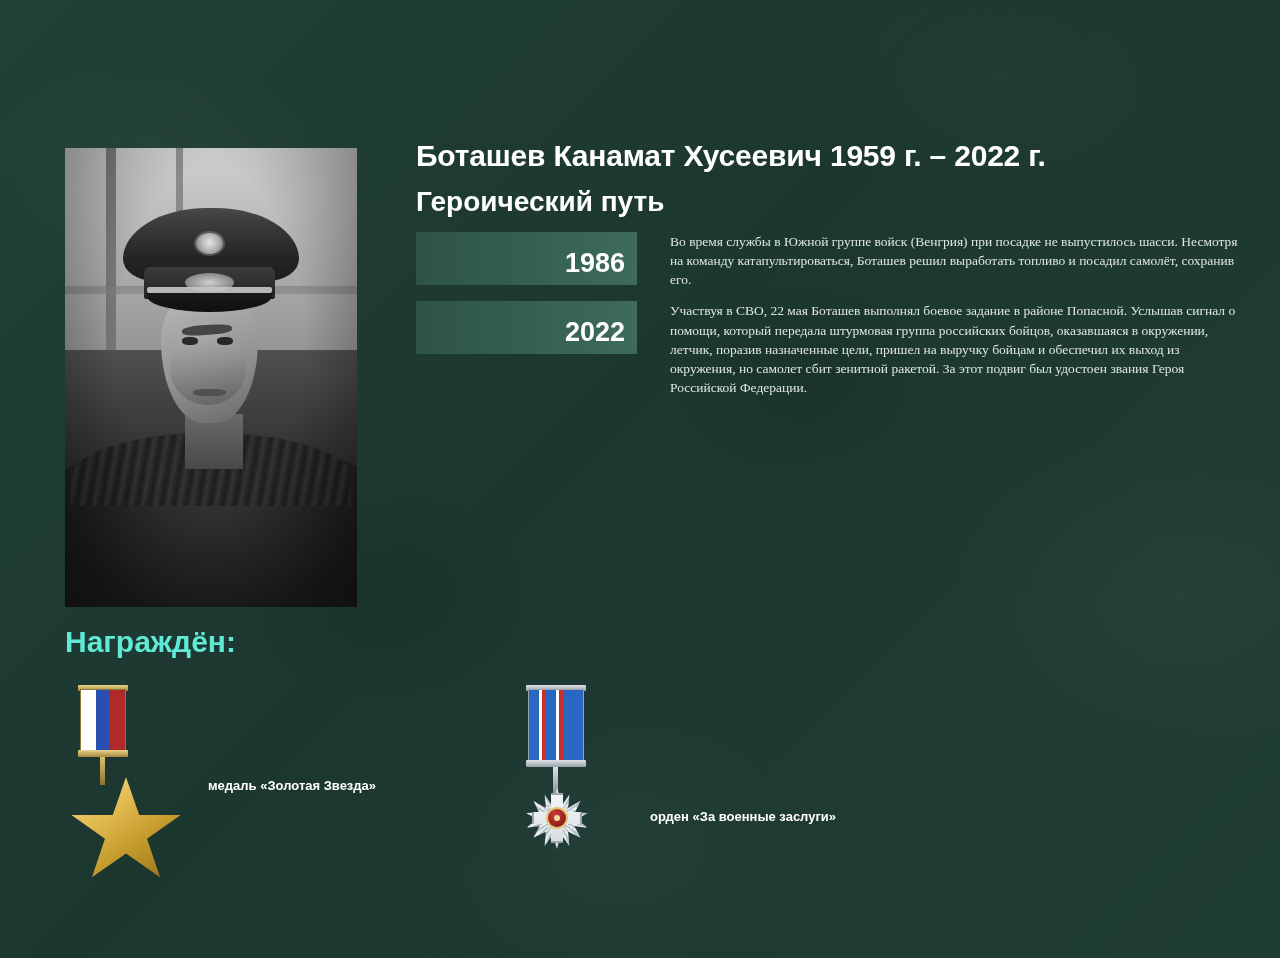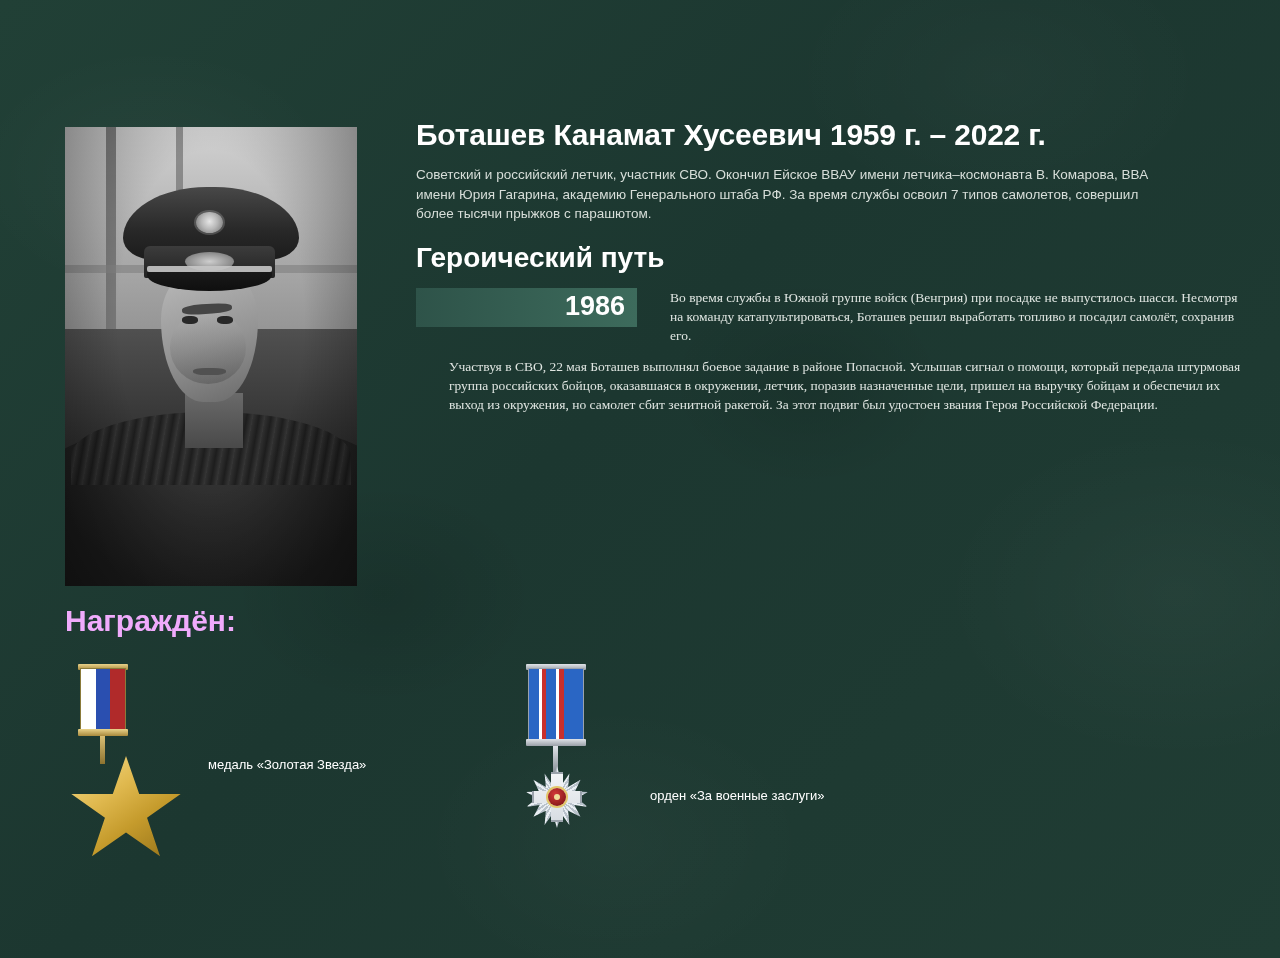--- a/index.html
+++ b/index.html
@@ -25,20 +25,21 @@
       radial-gradient(ellipse 340px 240px at 92% 62%, rgba(255,255,255,0.030), rgba(255,255,255,0) 70%),
       radial-gradient(ellipse 280px 200px at 48% 88%, rgba(255,255,255,0.022), rgba(255,255,255,0) 70%),
       radial-gradient(ellipse 220px 160px at 30% 62%, rgba(0,0,0,0.10), rgba(0,0,0,0) 70%),
       radial-gradient(ellipse 200px 150px at 63% 40%, rgba(0,0,0,0.10), rgba(0,0,0,0) 70%),
       linear-gradient(135deg, #214036 0%, #1c3730 45%, #203d34 100%);
     pointer-events: none;
   }
   .sheet {
     position: absolute;
     inset: 0;
+    margin-top: 21px;
   }
 
   
   .portrait-frame {
     position: absolute;
     left: 65px;
     top: 127px;
     width: 292px;
     height: 459px;
     background: #2b2b28;
@@ -185,49 +186,49 @@
     align-items: flex-start;
     margin-bottom: 12px;
   }
   .tl-year {
     flex: 0 0 221px;
     background: linear-gradient(90deg, #2e5349 0%, #3d6b5c 100%);
     color: #ffffff;
     font-size: 27px;
     font-weight: bold;
     text-align: right;
-    padding: 2px 12px 4px 0;
+    padding: 15px 12px 4px 0;
     line-height: 1.25;
     box-sizing: border-box;
   }
   .tl-desc {
     flex: 1 1 auto;
     padding-left: 33px;
     font-size: 13.5px;
     line-height: 1.42;
     color: #dfe5e1;
     font-family: Liberation Serif, serif;
   }
 
   
   .awards-title {
     position: absolute;
     left: 65px;
     top: 604px;
     font-size: 30px;
     font-weight: bold;
-    color: #f0abfc;
+    color: #5eead4;
   }
   .award {
     position: absolute;
   }
   .award-caption {
     position: absolute;
     font-size: 13px;
-    font-weight: normal;
+    font-weight: bold;
     color: #ffffff;
     white-space: nowrap;
   }
 
   
   .gs {
     left: 70px;
     top: 668px;
     width: 120px;
     height: 200px;
@@ -399,29 +400,29 @@
       <div class="p-cockade"></div>
       <div class="p-emblem"></div>
       <div class="p-chinstrap"></div>
       <div class="p-visor"></div>
       <div class="p-vignette"></div>
     </div>
   </div>
 
   <div class="content">
     <h1 class="title">Боташев Канамат Хусеевич 1959 г. – 2022 г.</h1>
-    <p class="intro">Советский и российский летчик, участник СВО.  Окончил Ейское ВВАУ имени летчика–космонавта В. Комарова, ВВА имени Юрия Гагарина, академию Генерального штаба РФ. За время службы освоил 7 типов самолетов, совершил более тысячи прыжков с парашютом.</p>
     <h2 class="section-head">Героический путь</h2>
 
     <div class="timeline">
       <div class="tl-row">
         <div class="tl-year">1986</div>
         <div class="tl-desc">Во время службы в Южной группе войск (Венгрия) при посадке не выпустилось шасси. Несмотря на команду катапультироваться, Боташев решил выработать топливо и посадил самолёт, сохранив его.</div>
       </div>
       <div class="tl-row">
+        <div class="tl-year">2022</div>
         <div class="tl-desc">Участвуя в СВО, 22 мая Боташев выполнял боевое задание в районе Попасной. Услышав сигнал о помощи, который передала штурмовая группа российских бойцов, оказавшаяся в окружении, летчик, поразив назначенные цели, пришел на выручку бойцам и обеспечил их выход из окружения, но самолет сбит зенитной ракетой. За этот подвиг был удостоен звания Героя Российской Федерации.</div>
       </div>
     </div>
   </div>
 
   <div class="awards-title">Награждён:</div>
 
   <div class="award gs">
     <div class="gs-bar-top"></div>
     <div class="gs-ribbon"></div>

